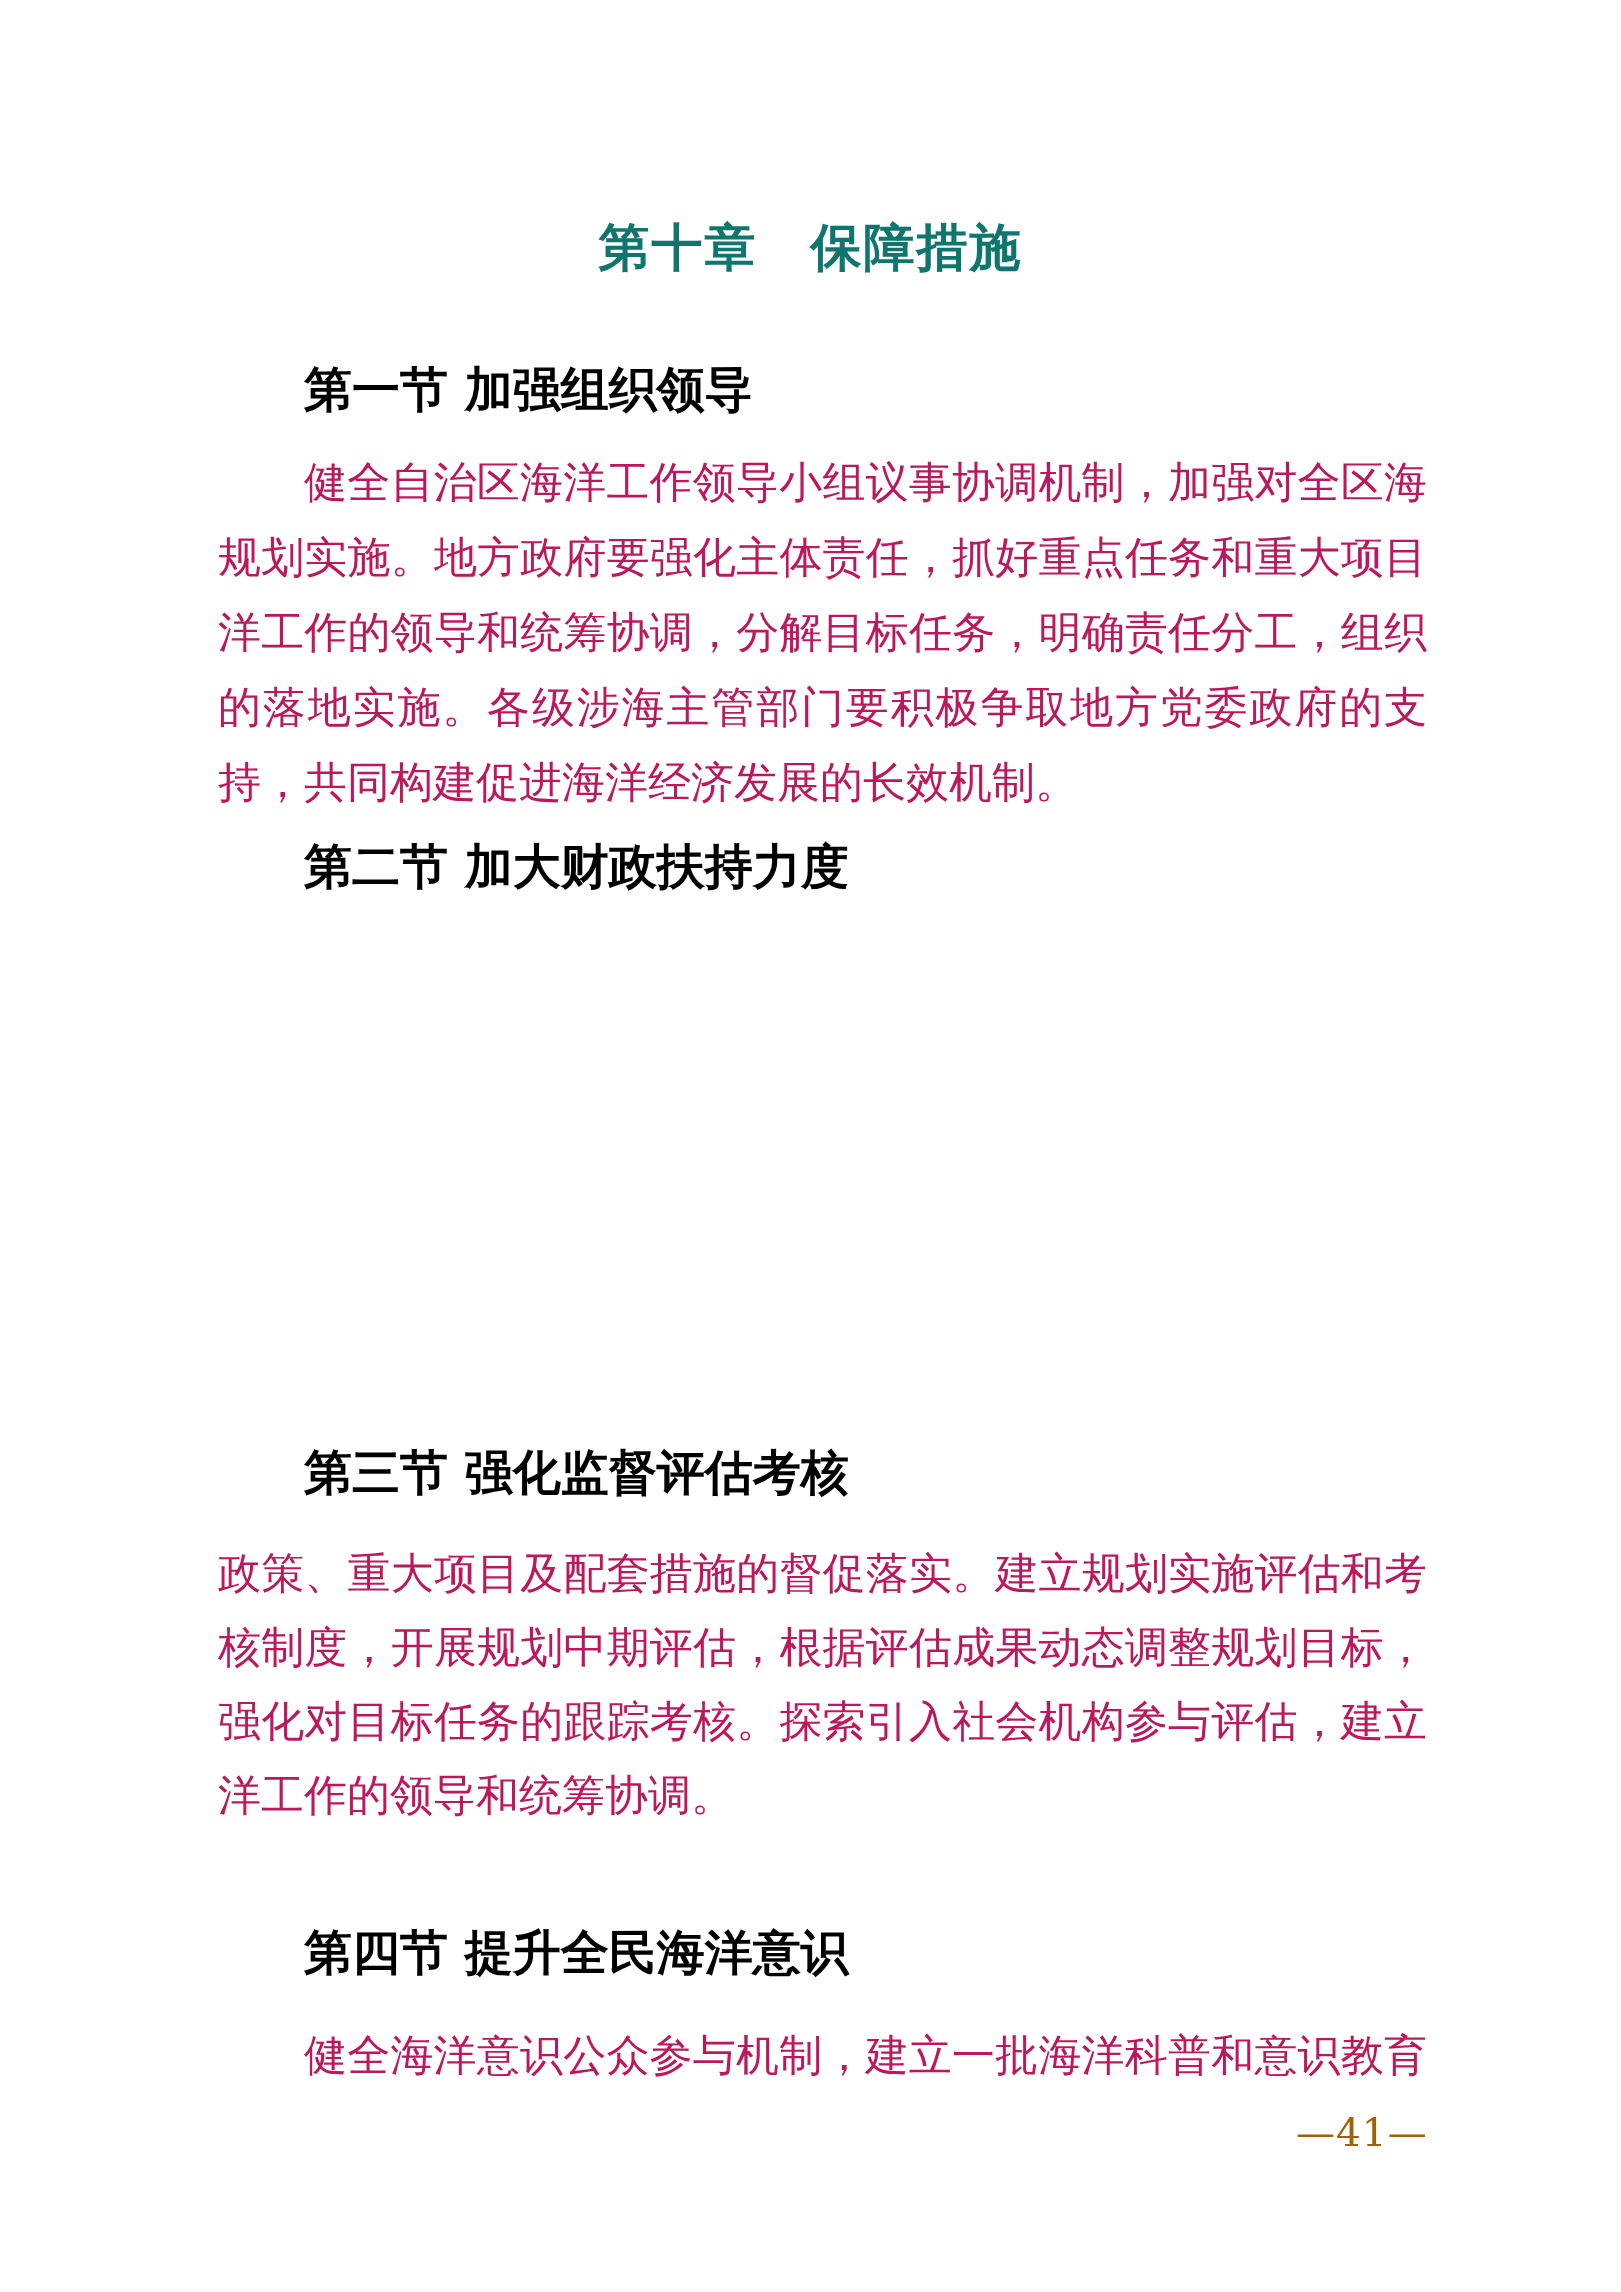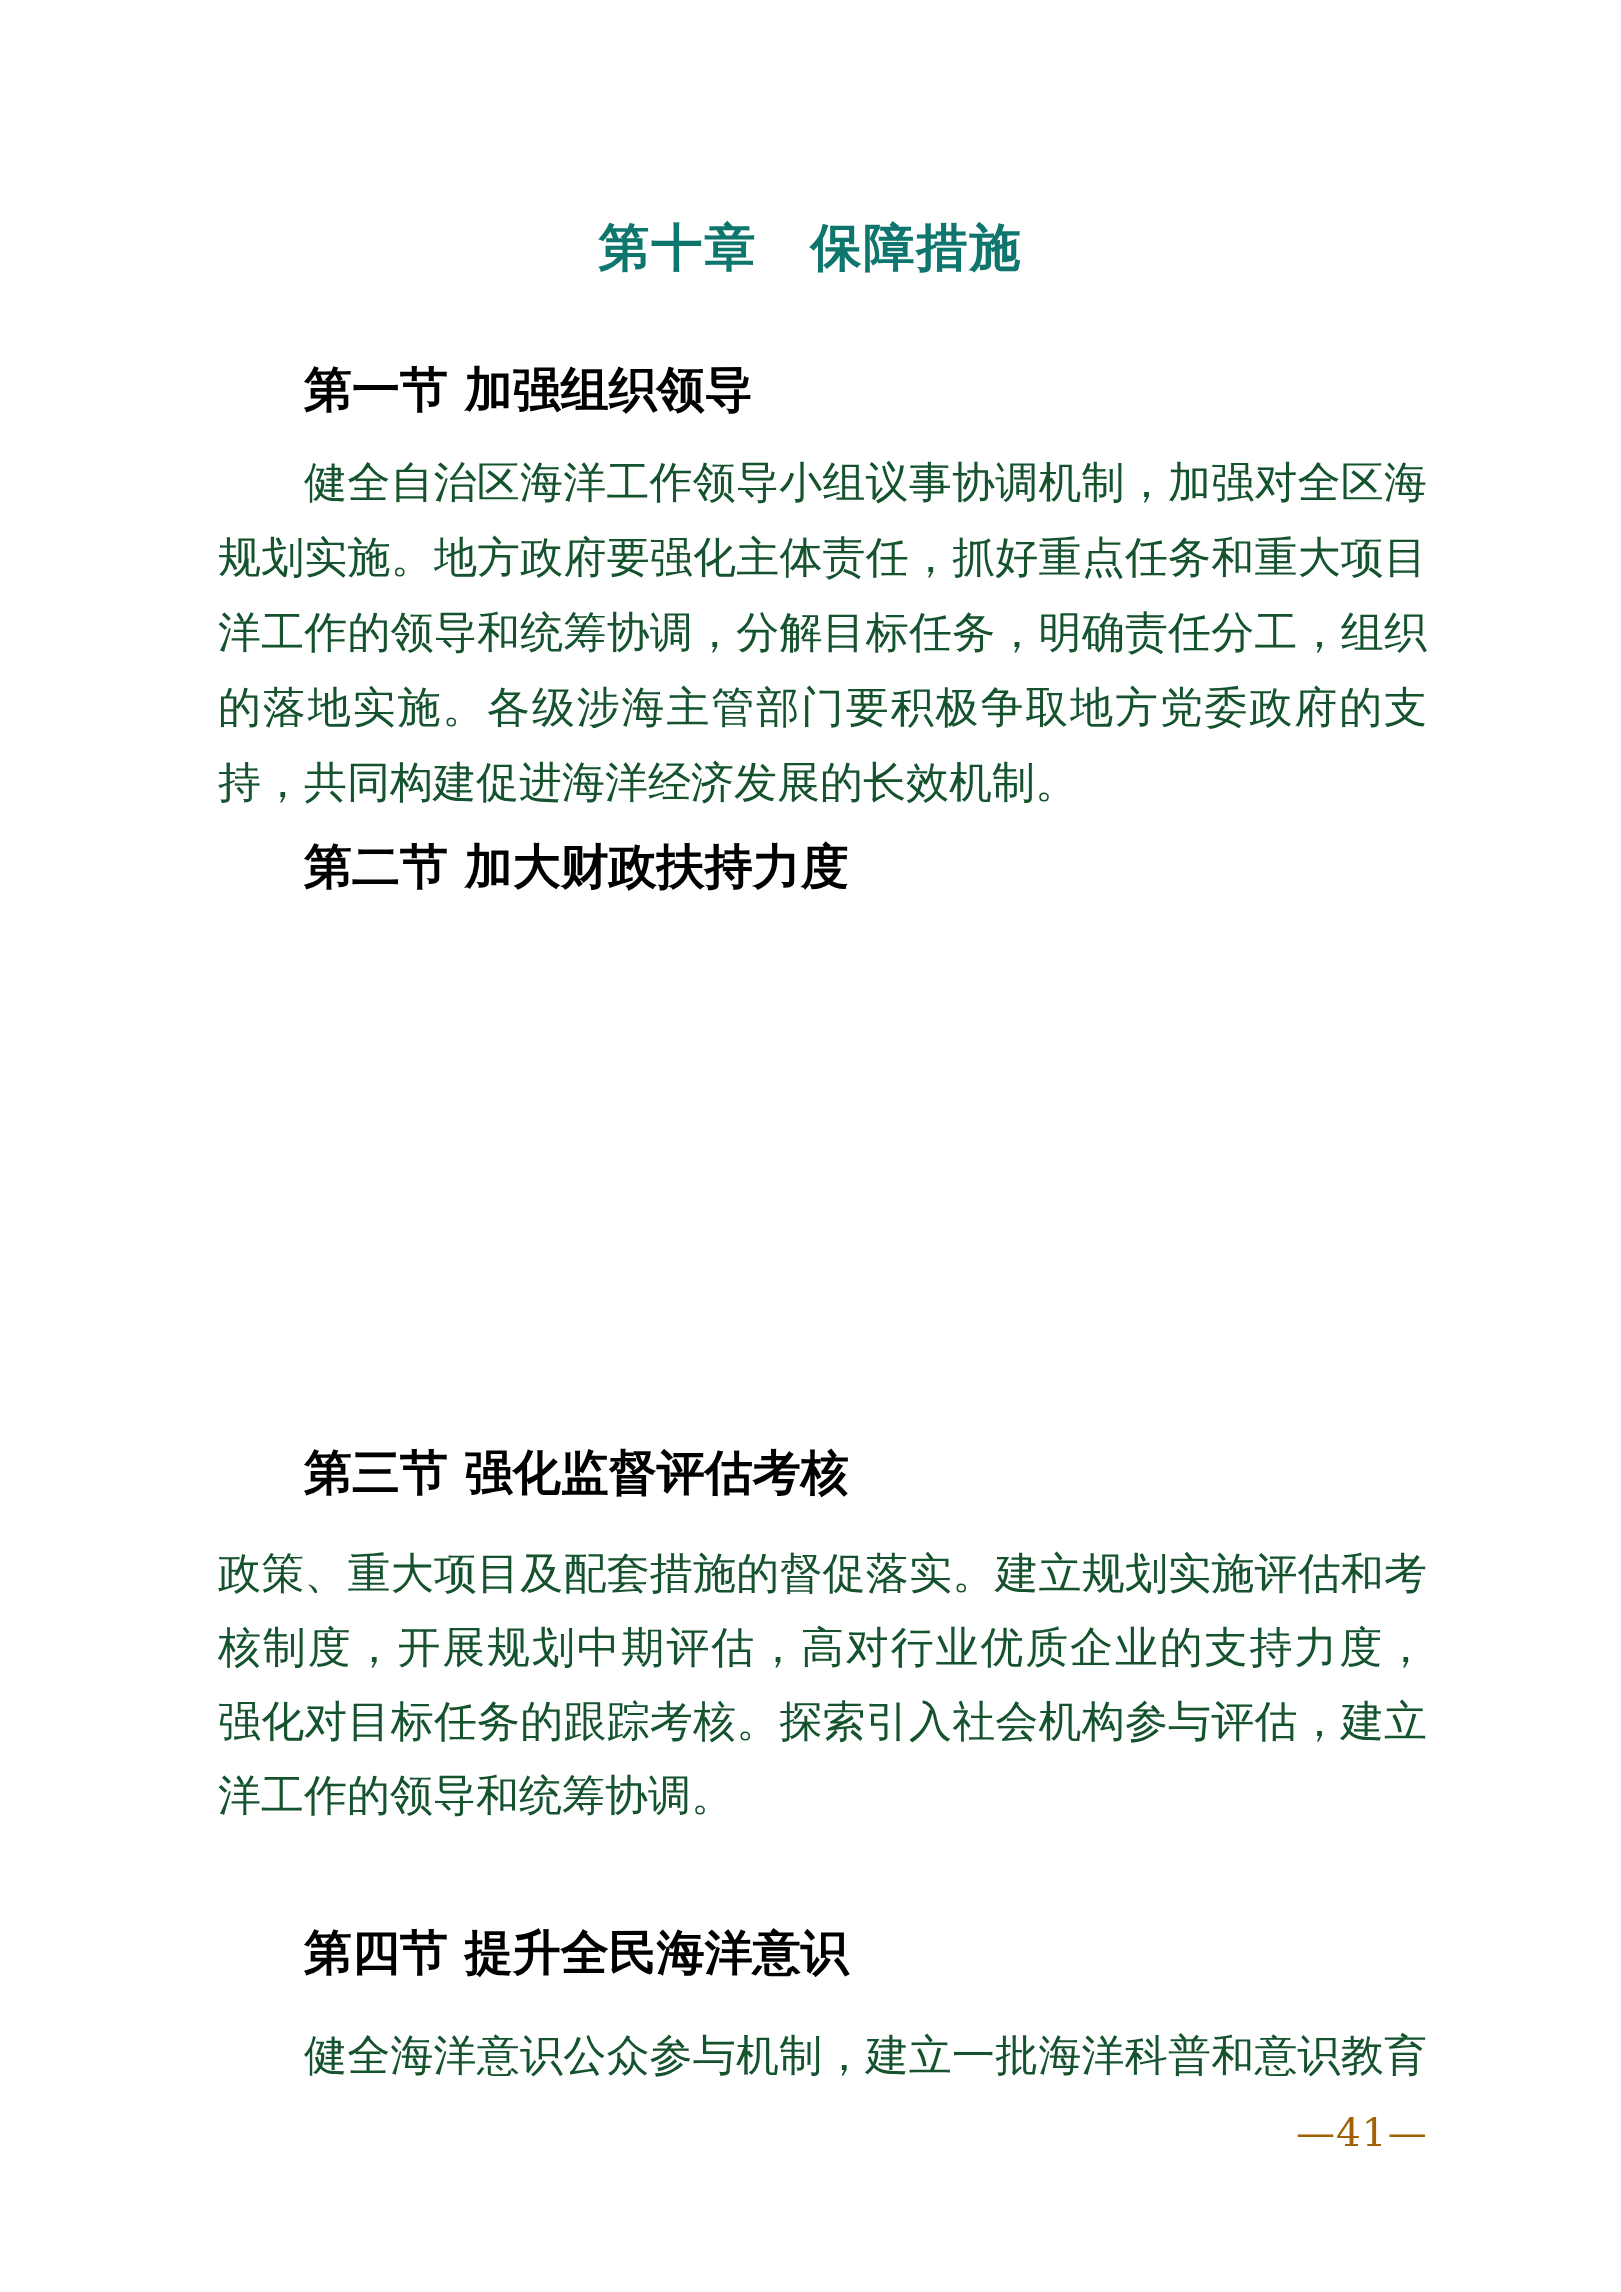--- a/index.html
+++ b/index.html
@@ -41,21 +41,21 @@
   }
   .heading-1 { top: 364px; }
   .heading-2 { top: 841px; }
   .heading-3 { top: 1447px; }
   .heading-4 { top: 1927px; }
   .para {
     position: absolute;
     left: 218px;
     width: 1209px;
     font-size: 43px;
-    color: #14532d;
+    color: #be185d;
   }
   .para-1 { top: 445px;  line-height: 75px; }
   .para-2 { top: 913px;  line-height: 79px; }
   .para-3 { top: 1536px; line-height: 74px; }
   .para-4 { top: 2018px; line-height: 75px; }
   .line {
     width: 100%;
     white-space: nowrap;
   }
   .line.fill {
@@ -91,21 +91,21 @@
     <div class="line fill">洋工作的领导和统筹协调，分解目标任务，明确责任分工，组织</div>
     <div class="line fill">的落地实施。各级涉海主管部门要积极争取地方党委政府的支</div>
     <div class="line">持，共同构建促进海洋经济发展的长效机制。</div>
   </div>
 
   <div class="section-heading heading-2">第二节 加大财政扶持力度</div>
 
   <div class="section-heading heading-3">第三节 强化监督评估考核</div>
   <div class="para para-3">
     <div class="line fill">政策、重大项目及配套措施的督促落实。建立规划实施评估和考</div>
-    <div class="line fill">核制度，开展规划中期评估，高对行业优质企业的支持力度，</div>
+    <div class="line fill">核制度，开展规划中期评估，根据评估成果动态调整规划目标，</div>
     <div class="line fill">强化对目标任务的跟踪考核。探索引入社会机构参与评估，建立</div>
     <div class="line">洋工作的领导和统筹协调。</div>
   </div>
 
   <div class="section-heading heading-4">第四节 提升全民海洋意识</div>
   <div class="para para-4">
     <div class="line fill first">健全海洋意识公众参与机制，建立一批海洋科普和意识教育</div>
   </div>
 
   <div class="page-number">—41—</div>

